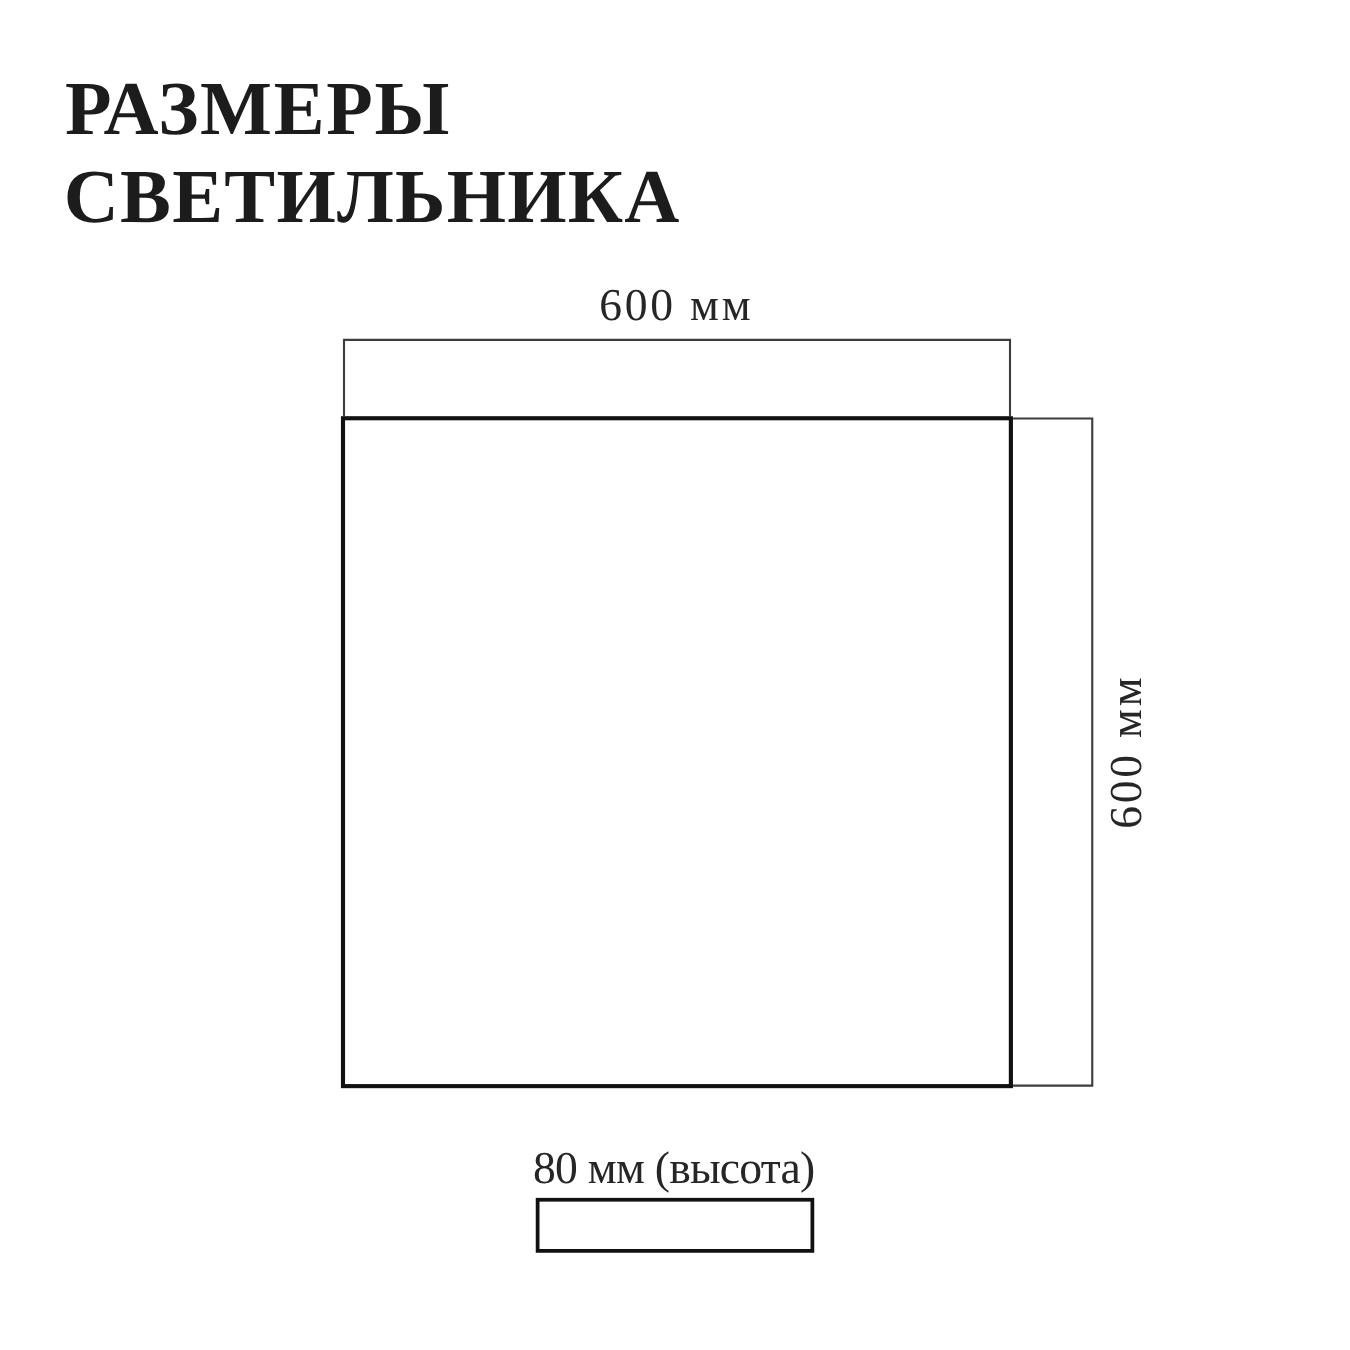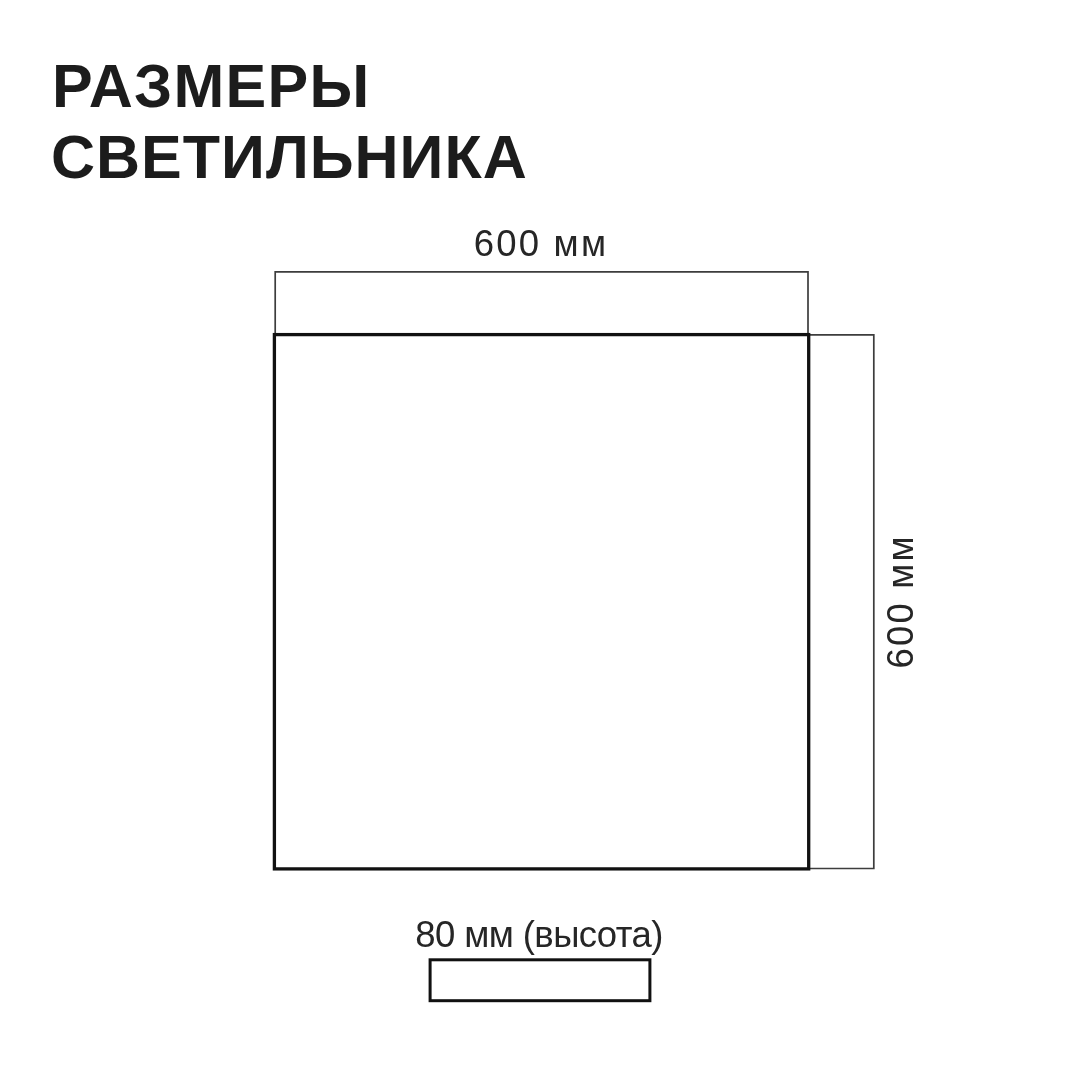--- a/index.html
+++ b/index.html
@@ -1,17 +1,17 @@
 <!DOCTYPE html>
 <html><head>
 <meta charset="utf-8">
 <style>
   html,body{margin:0;padding:0;background:#ffffff;}
   .stage{position:relative;width:1080px;height:1080px;background:#5eead4;overflow:hidden;
-         font-family:Liberation Sans, sans-serif;}
+         font-family:Liberation Serif, serif;}
 </style>
 </head>
 <body>
 <div class="stage">
 <svg width="1080" height="1080" viewBox="0 0 1080 1080" xmlns="http://www.w3.org/2000/svg">
 
   <rect x="0" y="0" width="1080" height="1080" fill="#ffffff"></rect>
 
   <text x="52" y="107" font-size="61" font-weight="bold" fill="#1c1c1c" letter-spacing="1.3">РАЗМЕРЫ</text>
 

